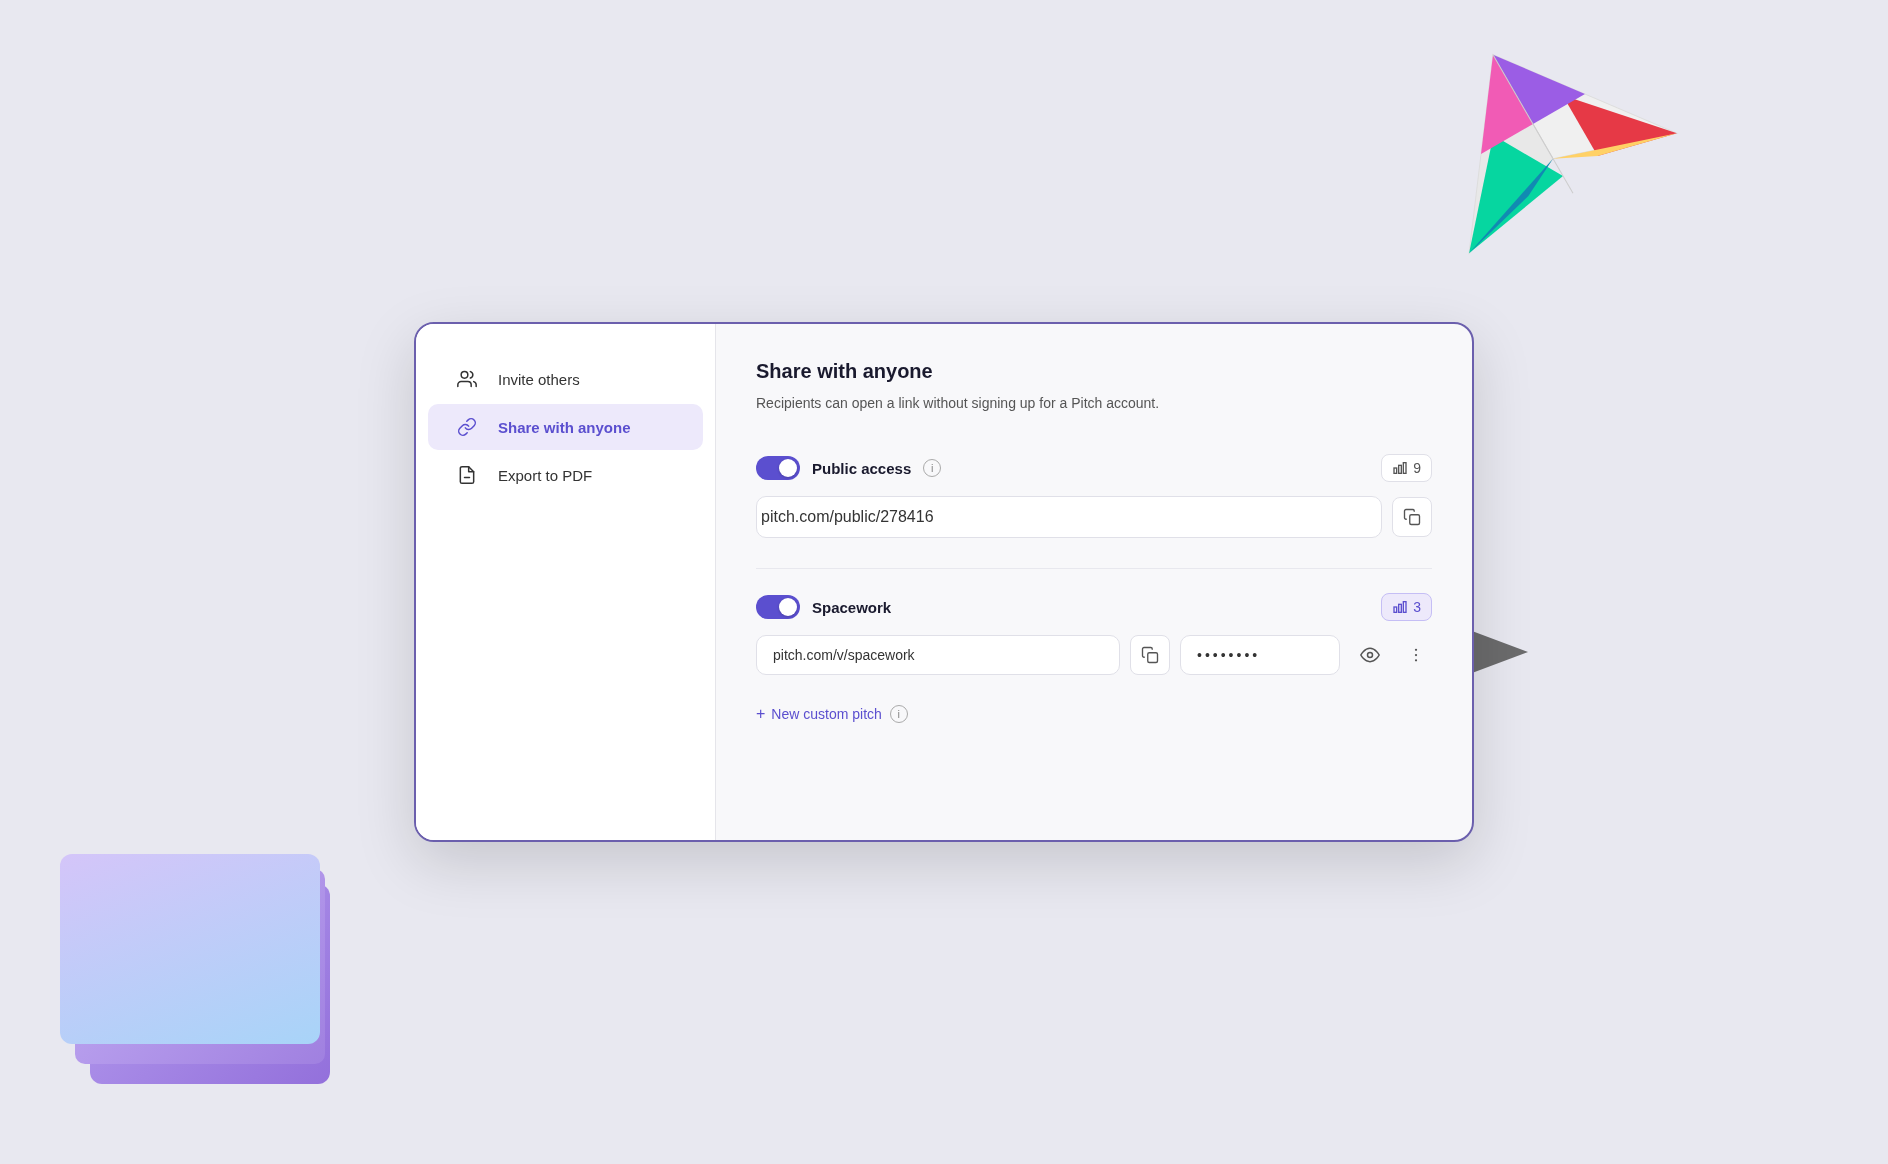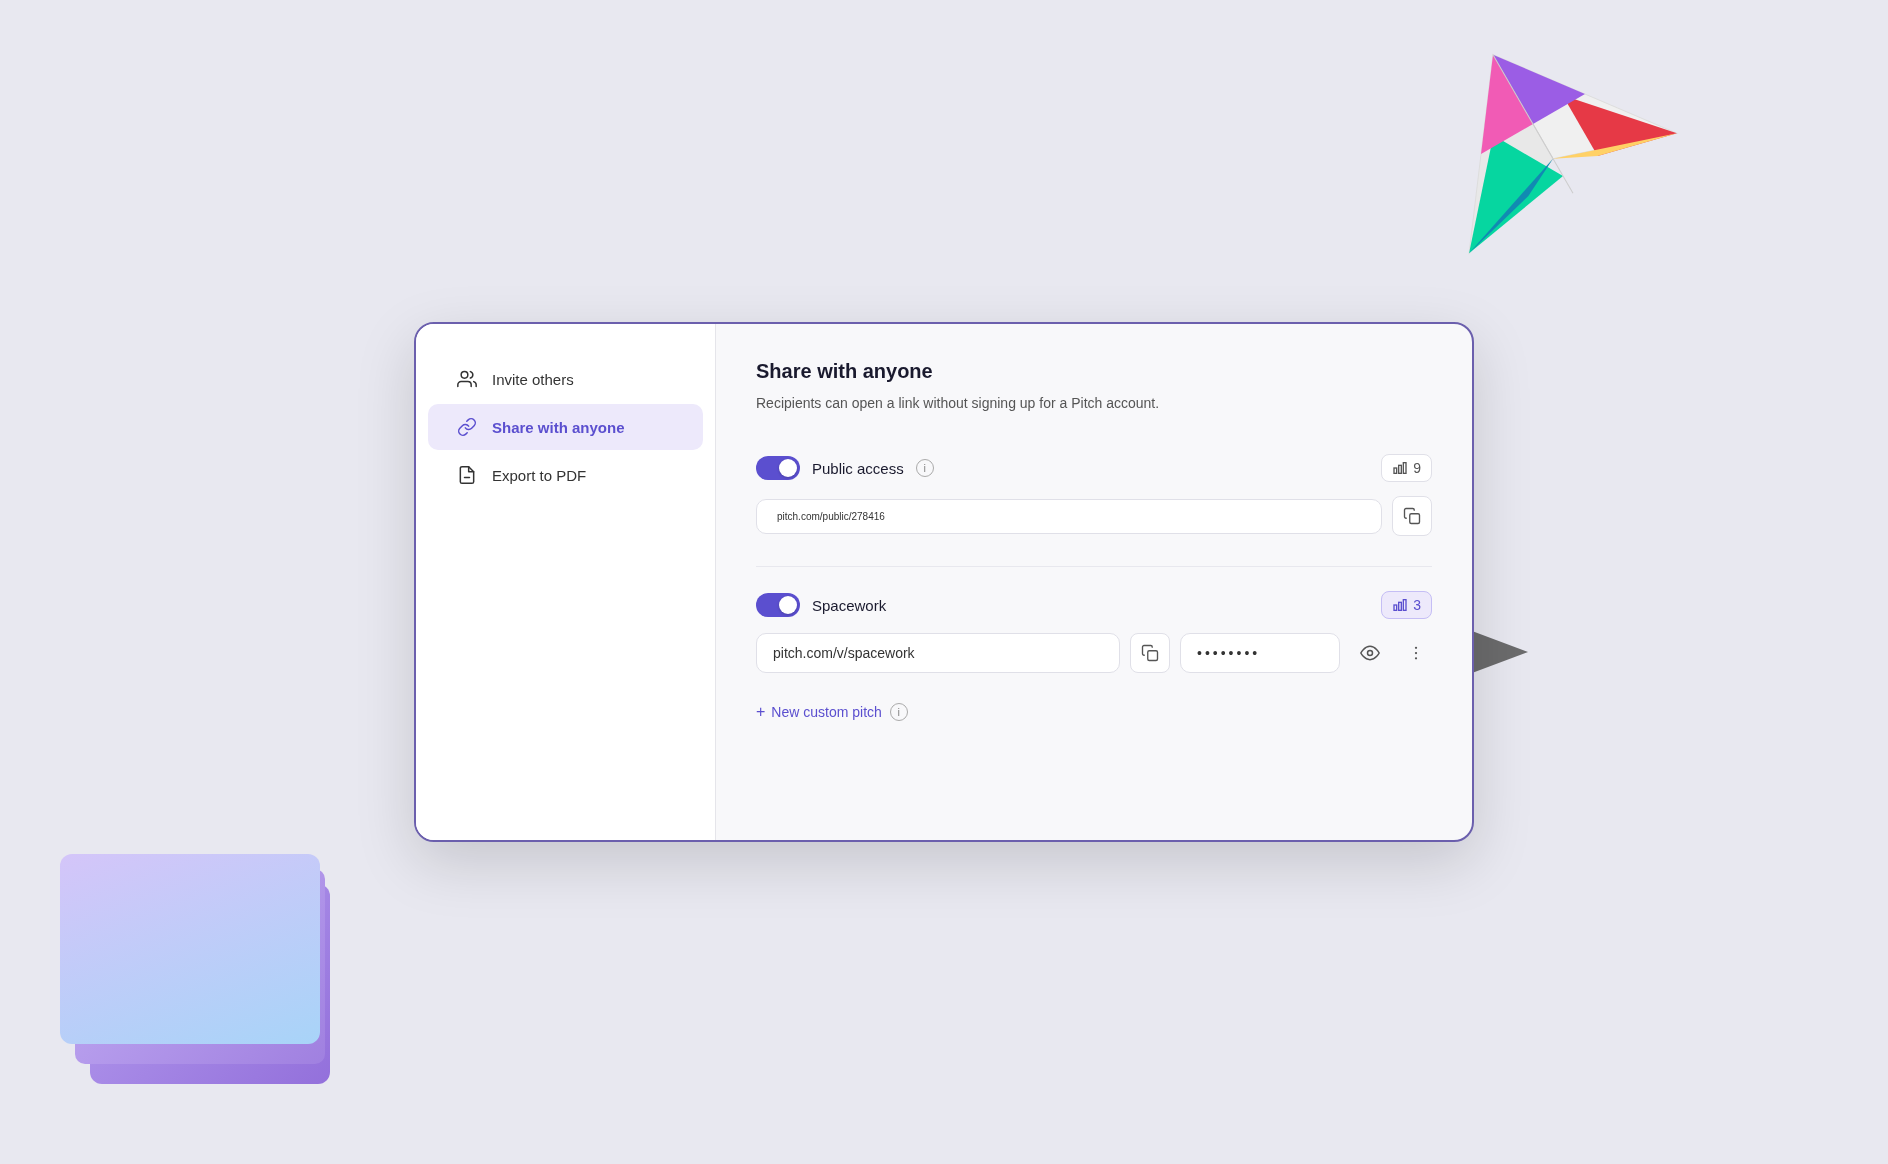--- a/index.html
+++ b/index.html
@@ -110,21 +110,21 @@
       width: 300px;
       background: #ffffff;
       padding: 30px 0;
       border-right: 1px solid #e5e5ea;
       flex-shrink: 0;
     }
 
     .nav-item {
       display: flex;
       align-items: center;
-      gap: 14px;
+      gap: 20px;
       padding: 12px 28px;
       cursor: pointer;
       border-radius: 10px;
       margin: 2px 12px;
       color: #333;
       font-size: 15px;
     }
 
     .nav-item.active {
       background: #ede9fb;
@@ -208,21 +208,21 @@
       right: 3px;
       width: 18px;
       height: 18px;
       background: white;
       border-radius: 50%;
       box-shadow: 0 1px 3px rgba(0,0,0,0.2);
     }
 
     .section-label {
       font-size: 15px;
-      font-weight: 400;
+      font-weight: 700;
       color: #1a1a2e;
     }
 
     .info-icon {
       width: 18px;
       height: 18px;
       border: 1.5px solid #aaa;
       border-radius: 50%;
       display: inline-flex;
       align-items: center;
@@ -252,24 +252,24 @@
 
     
     .url-row {
       display: flex;
       align-items: center;
       gap: 10px;
     }
 
     .url-input {
       flex: 1;
-      padding: 11px 20px;
+      padding: 11px 4px;
       border: 1.5px solid #e0e0e8;
       border-radius: 10px;
-      font-size: 10px;
+      font-size: 16px;
       color: #333;
       background: white;
       outline: none;
     }
 
     .copy-btn {
       width: 40px;
       height: 40px;
       border: 1.5px solid #e0e0e8;
       border-radius: 8px;

